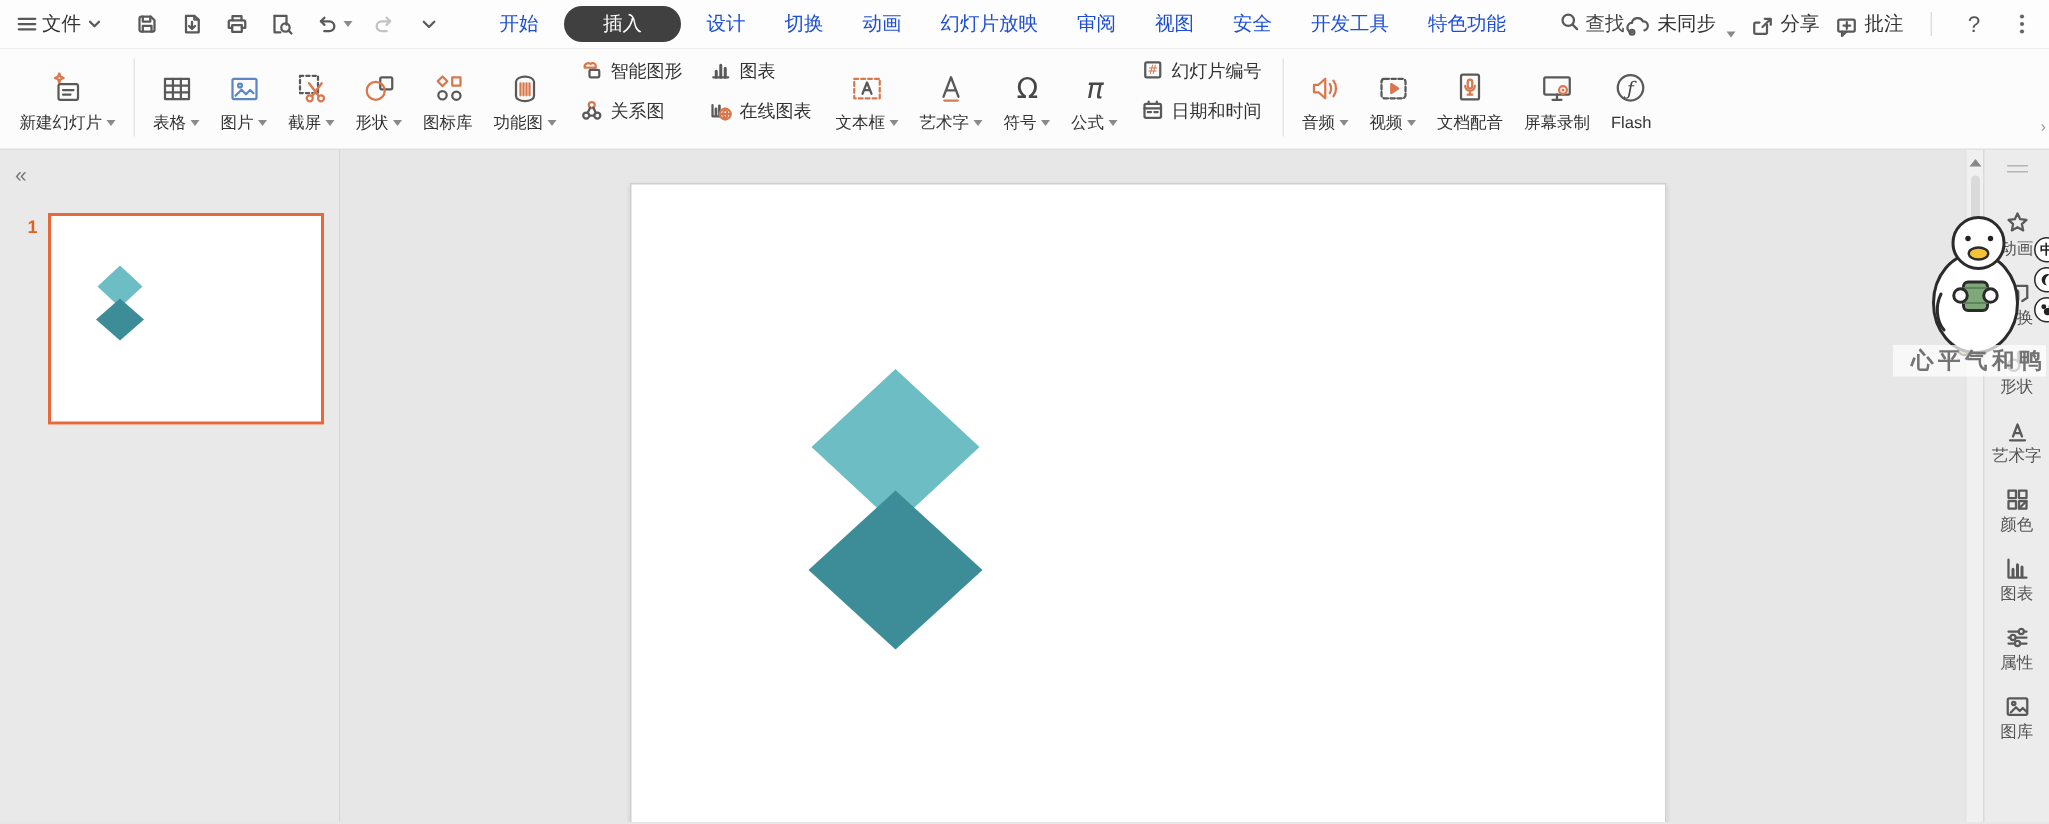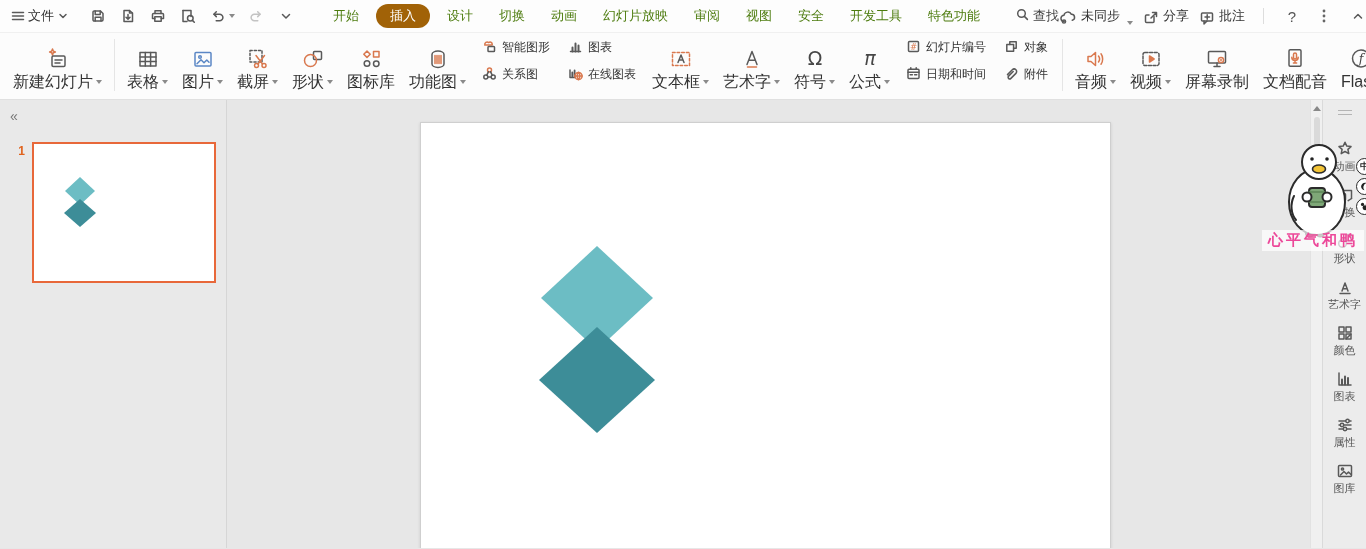--- a/index.html
+++ b/index.html
@@ -8,34 +8,34 @@
   .app{position:relative;width:1366px;height:545px;background:#fff}
 
   
   .topbar{height:33px;background:#fdfdfd;display:flex;align-items:center;padding:0 10px;border-bottom:1px solid #f0f0f0;white-space:nowrap}
   .tb-ic{display:inline-flex;align-items:center;justify-content:center;width:24px;height:24px;cursor:pointer}
   .tb-ic svg{display:block}
   .file-btn{display:flex;align-items:center;gap:4px;font-size:13px;color:#333;margin:0 2px;cursor:pointer}
   .vdiv{width:1px;height:16px;background:#ddd;margin:0 8px}
   .quick{display:flex;align-items:center;gap:6px}
   .tabs{display:flex;align-items:center;gap:8px;margin-left:26px}
-  .tab{font-size:13px;color:#4d7c0f;padding:3px 9px;cursor:pointer}
-  .tab.active{background:#a16207;color:#fff;border-radius:12px;padding:3px 14px}
+  .tab{font-size:13px;color:#1d4ed8;padding:3px 9px;cursor:pointer}
+  .tab.active{background:#404040;color:#fff;border-radius:12px;padding:3px 26px}
   .search{display:flex;align-items:flex-start;gap:3px;margin-left:26px;color:#444;font-size:13px;cursor:pointer}
   .tb-right{margin-left:auto;display:flex;align-items:center;gap:10px}
   .tb-right .item{display:flex;align-items:flex-end;gap:4px;font-size:13px;color:#333;cursor:pointer}
   .help{font-size:15px;color:#555;width:20px;text-align:center}
   .dd{display:inline-block;width:0;height:0;border-left:3.5px solid transparent;border-right:3.5px solid transparent;border-top:4px solid #8a8a8a;margin-left:3px;vertical-align:middle}
 
   
   .ribbon{position:relative;height:67px;background:#fcfcfc;border-bottom:1px solid #e0e0e0;display:flex;align-items:center;padding:2px 0 4px 6px;overflow:hidden;white-space:nowrap}
   .rdiv{width:1px;height:52px;background:#e5e5e5;margin:0 5px;flex:0 0 auto}
   .rbtn{flex:0 0 auto;display:flex;flex-direction:column;align-items:center;justify-content:center;padding:2px 7px;border-radius:3px;cursor:pointer}
   .rbtn .ric{height:30px;display:flex;align-items:flex-end;justify-content:center;margin-bottom:3px}
-  .rbtn .rlabel{font-size:16px;color:#333;line-height:14px}
+  .rbtn .rlabel{font-size:11px;color:#333;line-height:14px}
   .rstack{flex:0 0 auto;display:flex;flex-direction:column;justify-content:center;gap:2px;padding:0 4px}
   .srow{display:flex;align-items:flex-start;gap:5px;height:25px;padding:0 5px;font-size:12px;color:#333;border-radius:3px;cursor:pointer}
   .rexpand{position:absolute;right:2px;bottom:8px;color:#999;font-size:11px}
 
   
   .main{position:relative;display:flex;height:448px;overflow:hidden}
 
   .left-panel{flex:0 0 227px;background:#e9e9e9;border-right:1px solid #d6d6d6}
   .lp-head{height:32px;display:flex;align-items:center;padding:0 10px}
   .lp-collapse{color:#777;font-size:14px;cursor:pointer;width:18px}
@@ -56,21 +56,21 @@
   .vstrip .handle{width:6px;height:30px;background:#dadada;border-radius:3px;margin-top:6px;cursor:pointer}
 
   .sidebar{flex:0 0 44px;background:#ececec;border-left:1px solid #dadada;display:flex;flex-direction:column;align-items:center;padding-top:7px}
   .sb-handle{width:14px;cursor:pointer;margin-bottom:22px}
   .sb-handle div{height:1.5px;background:#b5b5b5;margin:2.5px 0}
   .sb-item{display:flex;flex-direction:column;align-items:center;gap:3px;margin-bottom:14px;cursor:pointer}
   .sb-item .lbl{font-size:11px;color:#555;line-height:11px}
 
   
   .duck{position:absolute;right:12px;top:40px;z-index:40;pointer-events:none}
-  .duck-caption{position:absolute;right:2px;top:130px;width:102px;z-index:41;text-align:center;font-family:"DejaVu Serif","Liberation Serif",serif;font-weight:bold;font-size:15px;letter-spacing:3px;color:#ec4899;background:rgba(255,255,255,.72);padding:1px 0;pointer-events:none}
+  .duck-caption{position:absolute;right:2px;top:130px;width:102px;z-index:41;text-align:right;font-family:"DejaVu Serif","Liberation Serif",serif;font-weight:bold;font-size:15px;letter-spacing:3px;color:#737373;background:rgba(255,255,255,.72);padding:1px 0;pointer-events:none}
   .widgets{position:absolute;right:-7px;z-index:42;width:17px}
   .widget{width:17px;height:17px;border-radius:50%;background:#fff;border:1.8px solid #2a2a2a;display:flex;align-items:center;justify-content:center;font-size:9px;font-weight:bold;color:#222;margin-bottom:3px;cursor:pointer}
 
   svg.gl{stroke:#595959;fill:none;stroke-width:1.5;stroke-linecap:round;stroke-linejoin:round}
   svg.gl text{stroke:none}
 </style>
 </head>
 <body>
 
 <div class="app">
@@ -377,35 +377,20 @@
       </div>
       <div class="srow">
         <svg class="gl" width="15" height="15">
             <rect x="2" y="3.2" width="11" height="9.3" rx="1"></rect>
             <path d="M2 6.2h11M4.8 3.2V1.8M10.2 3.2V1.8M4.2 8.7h2.2M8.6 8.7h2.2"></path>
           </svg>
         <span>日期和时间</span>
       </div>
     </div>
 
-    <div class="rstack">
-      <div class="srow">
-        <svg class="gl" width="15" height="15">
-            <rect x="2.8" y="5.5" width="6.8" height="6.8"></rect>
-            <path d="M5.8 5.5V2.8h6.4v6.4h-2.6"></path>
-          </svg>
-        <span>对象</span>
-      </div>
-      <div class="srow">
-        <svg class="gl" width="15" height="15">
-            <path d="M3.5 8.6l4.8-4.8a2.5 2.5 0 013.6 3.6l-5 5a1.6 1.6 0 01-2.3-2.3l4.6-4.6"></path>
-          </svg>
-        <span>附件</span>
-      </div>
-    </div>
 
     <div class="rdiv"></div>
 
     <div class="rbtn">
       <span class="ric">
         <svg class="gl" width="26" height="26">
             <path d="M5 10.5h3l4.5-4v13l-4.5-4H5z" stroke="#d9784e"></path>
             <g stroke="#d9784e">
               <path d="M15.5 10c1.2 1.6 1.2 4.4 0 6M18 7.8c2.2 2.8 2.2 7.6 0 10.4"></path>
             </g>
@@ -415,45 +400,45 @@
     </div>
 
     <div class="rbtn">
       <span class="ric">
         <svg class="gl" width="26" height="26">
             <rect x="5" y="6.5" width="16" height="13" rx="2" stroke-dasharray="3 1.6"></rect>
             <path d="M11.5 10l4.6 3-4.6 3z" stroke="#d9784e" fill="#d9784e"></path>
           </svg>
       </span>
       <span class="rlabel"><span>视频</span><i class="dd"></i></span>
-    </div>
-
-    <div class="rbtn">
-      <span class="ric">
-        <svg class="gl" width="26" height="26">
-            <rect x="4.5" y="5.5" width="17" height="11.5" rx="1"></rect>
-            <path d="M10 20.5h6M13 17v3.5"></path>
-            <circle cx="17" cy="14" r="2.6" stroke="#d9784e"></circle>
-            <circle cx="17" cy="14" r="1" fill="#d9784e" stroke="none"></circle>
-          </svg>
-      </span>
-      <span class="rlabel"><span>屏幕录制</span></span>
     </div>
 
     <div class="rbtn">
       <span class="ric">
         <svg class="gl" width="26" height="26">
             <rect x="7" y="3.8" width="12" height="16.5" rx="1.2"></rect>
             <g stroke="#d9784e">
               <rect x="11.5" y="7" width="3" height="6" rx="1.5"></rect>
               <path d="M9.8 11.3a3.2 3.2 0 006.4 0M13 14.5v2.6M11.4 17.1h3.2"></path>
             </g>
           </svg>
       </span>
       <span class="rlabel"><span>文档配音</span></span>
+    </div>
+
+    <div class="rbtn">
+      <span class="ric">
+        <svg class="gl" width="26" height="26">
+            <rect x="4.5" y="5.5" width="17" height="11.5" rx="1"></rect>
+            <path d="M10 20.5h6M13 17v3.5"></path>
+            <circle cx="17" cy="14" r="2.6" stroke="#d9784e"></circle>
+            <circle cx="17" cy="14" r="1" fill="#d9784e" stroke="none"></circle>
+          </svg>
+      </span>
+      <span class="rlabel"><span>屏幕录制</span></span>
     </div>
 
     <div class="rbtn">
       <span class="ric">
         <svg class="gl" width="26" height="26">
             <circle cx="13" cy="12.5" r="8.5"></circle>
             <text x="13" y="17" text-anchor="middle" font-size="12.5" font-style="italic" fill="#474747" font-family="DejaVu Serif, serif">ƒ</text>
           </svg>
       </span>
       <span class="rlabel"><span>Flash</span></span>

